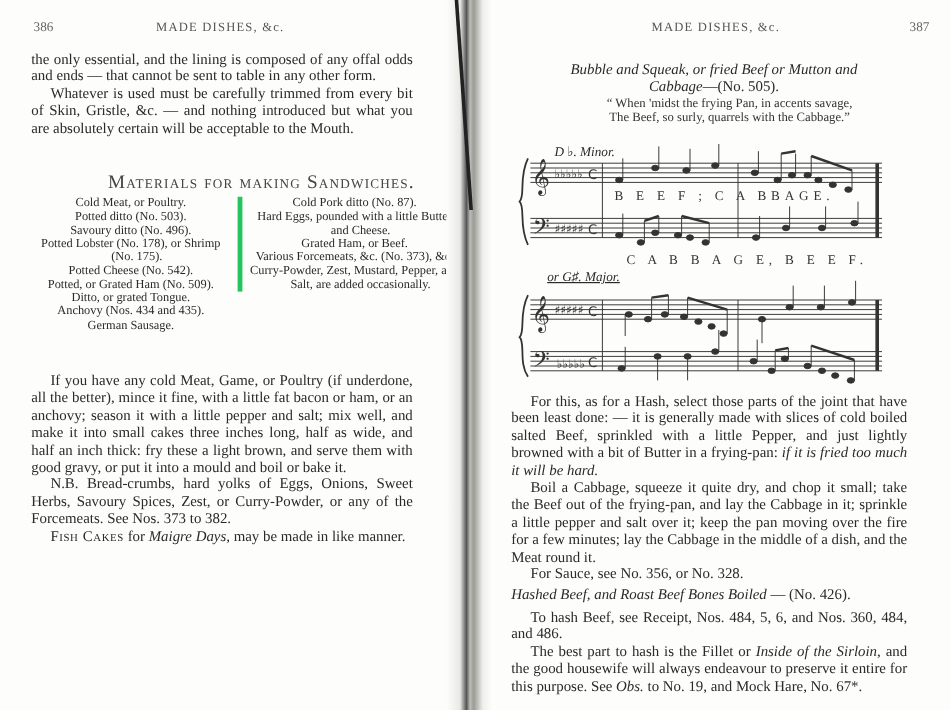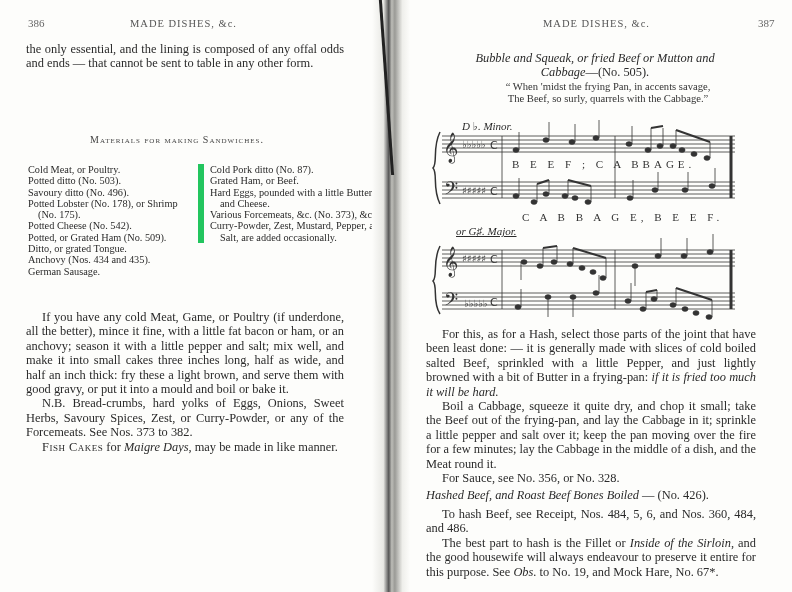--- a/index.html
+++ b/index.html
@@ -28,64 +28,65 @@
   .body-text { position: absolute; font-size: 12.4px; line-height: 14.4px; text-align: justify; }
   .body-text p { margin: 0; }
   .indent { text-indent: 16px; }
   .sc { font-variant: small-caps; letter-spacing: 0.5px; }
   i { font-style: italic; margin-top: 39px; }
 
   .section-title { position: absolute; text-align: center; font-size: 12.4px; }
   .section-title i { font-style: italic; }
 
   
-  .materials-head { position: absolute; left: 90px; top: 134px; font-size: 10px; letter-spacing: 1px; font-variant: small-caps; color: #444; }
+  .materials-head { position: absolute; left: 90px; top: 144px; font-size: 16px; letter-spacing: 1px; font-variant: small-caps; color: #444; }
   .materials { position: absolute; left: 28px; top: 164px; width: 340px; font-size: 10.3px; line-height: 11.3px; }
-  .mat-col { position: absolute; top: 0; }
+  .mat-col { position: absolute; top: 0; text-align: center; }
   .mat-col.left { left: 0; width: 162px; }
-  .mat-col.right { left: 170px; width: 175px; border-left: 6px solid #22c55e; padding-left: 6px; }
+  .mat-col.right { left: 170px; width: 175px; border-left: 4px solid #22c55e; padding-left: 6px; }
   .mat-item { padding-left: 10px; text-indent: -10px; }
 
   
   .quote { position: absolute; left: 48px; top: 81px; width: 300px; text-align: center; font-size: 10.6px; line-height: 12px; color: #333; }
 
   
   .music { position: absolute; left: 20px; top: 118px; width: 300px; height: 205px; }
   .music svg { display: block; }
   .lyric { position: absolute; font-size: 11px; letter-spacing: 4px; color: #333; }
   .key-label { position: absolute; font-size: 11px; font-style: italic; }
 </style>
 </head>
 <body>
 
 <div id="left" class="page">
   <span class="page-num" style="left:28px;">386</span>
   <span class="running-head" style="left:130px;">MADE DISHES, &amp;c.</span>
 
   <div class="body-text" style="left:26px; top:42px; width:318px;">
     <p>the only essential, and the lining is composed of any offal odds and ends — that cannot be sent to table in any other form.</p>
+    <p class="indent">Whatever is used must be carefully trimmed from every bit of Skin, Gristle, &amp;c. — and nothing introduced but what you are absolutely certain will be acceptable to the Mouth.</p>
   </div>
 
   <div class="materials-head">Materials for making Sandwiches.</div>
   <div class="materials">
     <div class="mat-col left">
       <div class="mat-item">Cold Meat, or Poultry.</div>
       <div class="mat-item">Potted ditto (No. 503).</div>
       <div class="mat-item">Savoury ditto (No. 496).</div>
       <div class="mat-item">Potted Lobster (No. 178), or Shrimp (No. 175).</div>
       <div class="mat-item">Potted Cheese (No. 542).</div>
       <div class="mat-item">Potted, or Grated Ham (No. 509).</div>
       <div class="mat-item">Ditto, or grated Tongue.</div>
       <div class="mat-item">Anchovy (Nos. 434 and 435).</div>
       <div class="mat-item">German Sausage.</div>
     </div>
     <div class="mat-col right">
       <div class="mat-item">Cold Pork ditto (No. 87).</div>
+      <div class="mat-item">Hard Eggs, pounded with a little Butter and Cheese.</div>
       <div class="mat-item">Grated Ham, or Beef.</div>
-      <div class="mat-item">Hard Eggs, pounded with a little Butter and Cheese.</div>
       <div class="mat-item">Various Forcemeats, &amp;c. (No. 373), &amp;c.</div>
       <div class="mat-item">Curry-Powder, Zest, Mustard, Pepper, and Salt, are added occasionally.</div>
     </div>
   </div>
 
 
   <div class="body-text" style="left:26px; top:310px; width:318px;">
     <p class="indent">If you have any cold Meat, Game, or Poultry (if underdone, all the better), mince it fine, with a little fat bacon or ham, or an anchovy; season it with a little pepper and salt; mix well, and make it into small cakes three inches long, half as wide, and half an inch thick: fry these a light brown, and serve them with good gravy, or put it into a mould and boil or bake it.</p>
     <p class="indent">N.B. Bread-crumbs, hard yolks of Eggs, Onions, Sweet Herbs, Savoury Spices, Zest, or Curry-Powder, or any of the Forcemeats. See Nos. 373 to 382.</p>
     <p class="indent"><span class="sc">Fish Cakes</span><span> for </span><i>Maigre Days</i><span>, may be made in like manner.</span></p>

